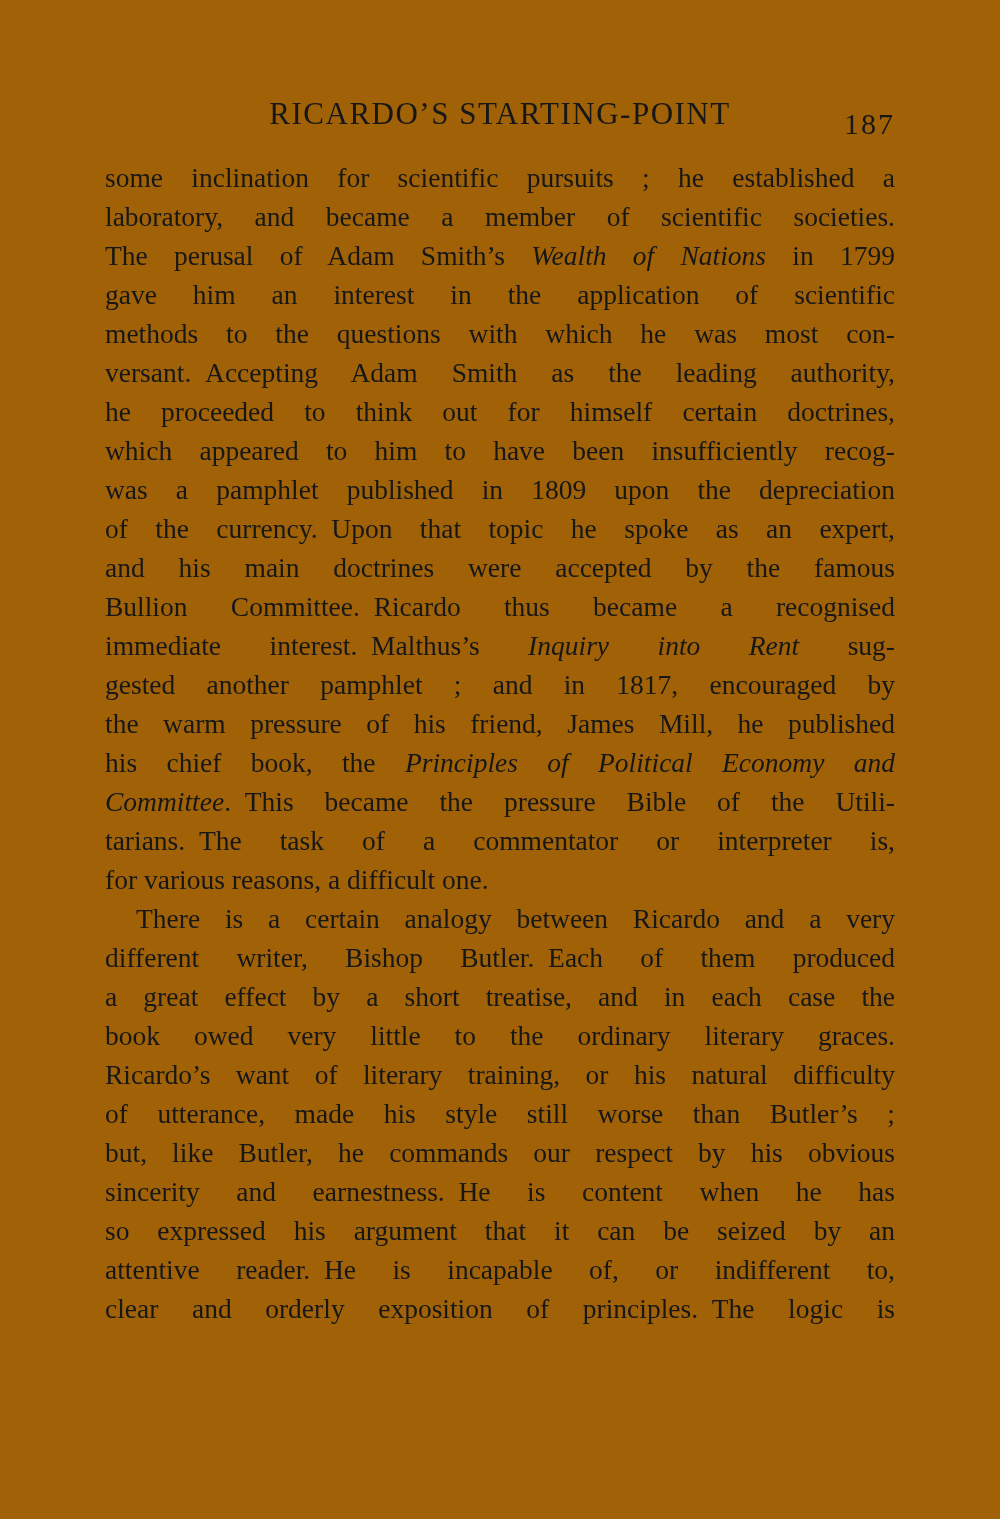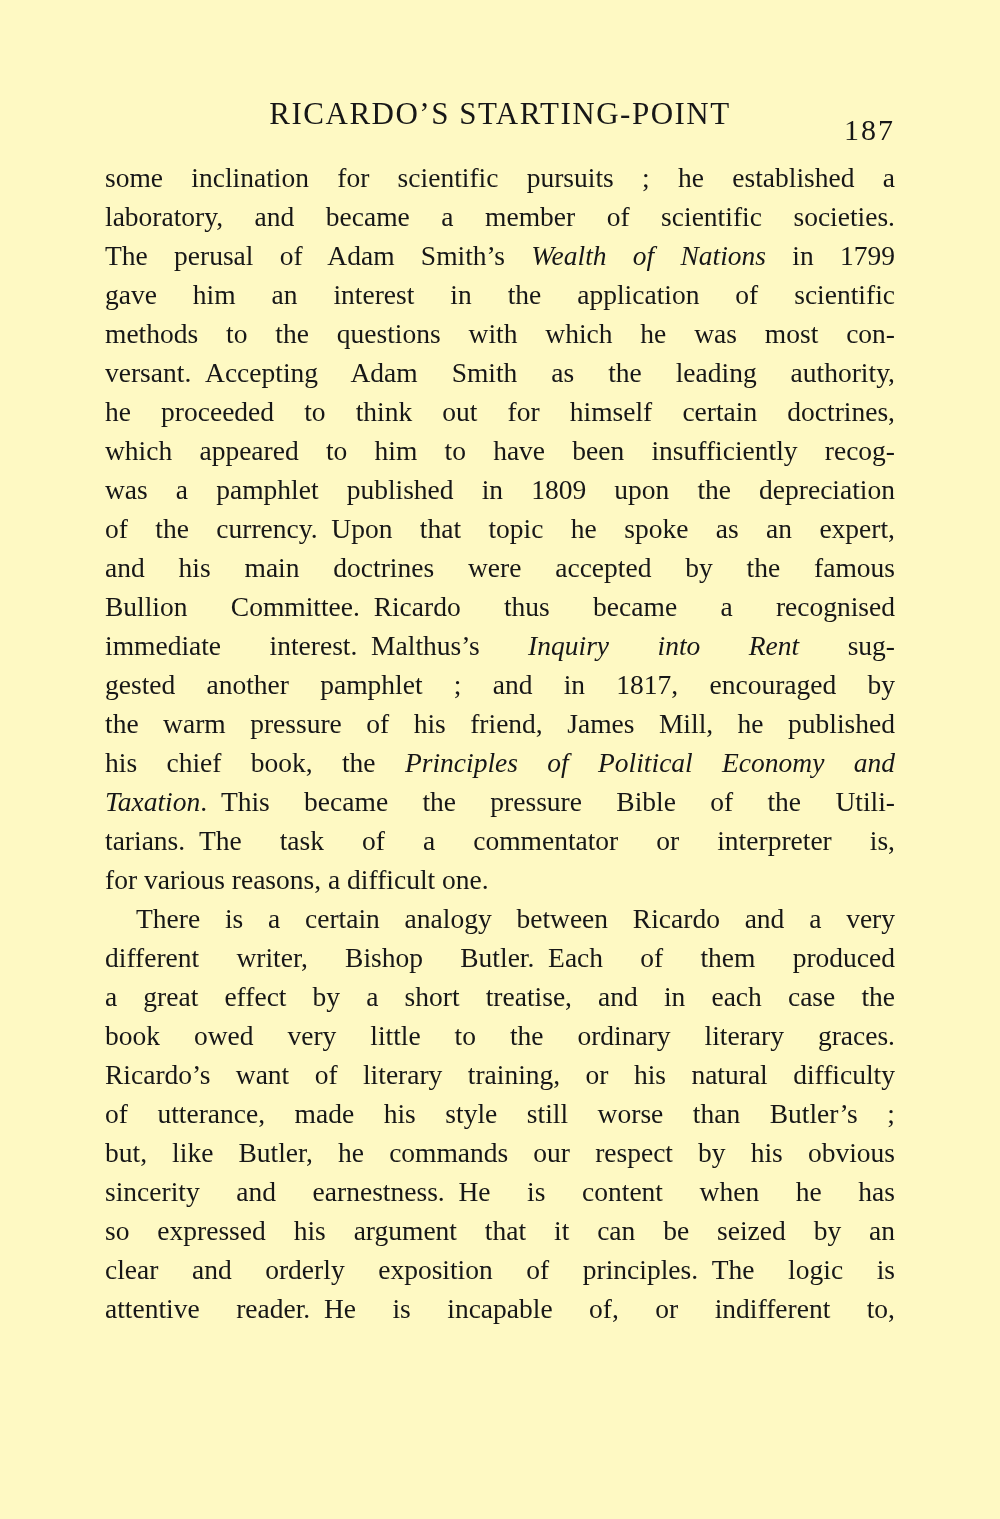--- a/index.html
+++ b/index.html
@@ -5,21 +5,21 @@
   html, body {
     margin: 0;
     padding: 0;
     background: #e8e8e6;
   }
   .page {
     position: relative;
     width: 1000px;
     height: 1519px;
     margin: 0 auto;
-    background: #fef9c3;
+    background: #a16207;
     color: #171717;
     font-family: "Liberation Serif", "DejaVu Serif", serif;
     overflow: hidden;
   }
   .header {
     position: absolute;
     top: 94px;
     left: 105px;
     width: 790px;
     height: 40px;
@@ -27,21 +27,21 @@
   }
   .running-title {
     font-size: 31px;
     line-height: 40px;
     letter-spacing: 1.5px;
     white-space: nowrap;
   }
   .page-number {
     position: absolute;
     right: 0;
-    top: 16px;
+    top: 10px;
     font-size: 30px;
     line-height: 40px;
     letter-spacing: 2px;
   }
   .body-text {
     position: absolute;
     top: 158px;
     left: 105px;
     width: 790px;
   }
@@ -81,28 +81,28 @@
       <div class="line"><span>he proceeded to think out for himself certain doctrines,</span></div>
       <div class="line"><span>which appeared to him to have been insufficiently recog-</span></div>
       <div class="line"><span>was a pamphlet published in 1809 upon the depreciation</span></div>
       <div class="line"><span>of the currency. Upon that topic he spoke as an expert,</span></div>
       <div class="line"><span>and his main doctrines were accepted by the famous</span></div>
       <div class="line"><span>Bullion Committee. Ricardo thus became a recognised</span></div>
       <div class="line"><span>immediate interest. Malthus’s </span><span class="it">Inquiry into Rent</span><span> sug-</span></div>
       <div class="line"><span>gested another pamphlet ; and in 1817, encouraged by</span></div>
       <div class="line"><span>the warm pressure of his friend, James Mill, he published</span></div>
       <div class="line"><span>his chief book, the </span><span class="it">Principles of Political Economy and</span></div>
-      <div class="line"><span class="it">Taxation</span><span>. This became the pressure Bible of the Utili-</span></div>
+      <div class="line"><span class="it">Committee</span><span>. This became the pressure Bible of the Utili-</span></div>
       <div class="line"><span>tarians. The task of a commentator or interpreter is,</span></div>
       <div class="line no-just"><span>for various reasons, a difficult one.</span></div>
       <div class="line indent"><span>There is a certain analogy between Ricardo and a very</span></div>
       <div class="line"><span>different writer, Bishop Butler. Each of them produced</span></div>
       <div class="line"><span>a great effect by a short treatise, and in each case the</span></div>
       <div class="line"><span>book owed very little to the ordinary literary graces.</span></div>
       <div class="line"><span>Ricardo’s want of literary training, or his natural difficulty</span></div>
       <div class="line"><span>of utterance, made his style still worse than Butler’s ;</span></div>
       <div class="line"><span>but, like Butler, he commands our respect by his obvious</span></div>
       <div class="line"><span>sincerity and earnestness. He is content when he has</span></div>
       <div class="line"><span>so expressed his argument that it can be seized by an</span></div>
+      <div class="line"><span>attentive reader. He is incapable of, or indifferent to,</span></div>
       <div class="line"><span>clear and orderly exposition of principles. The logic is</span></div>
-      <div class="line"><span>attentive reader. He is incapable of, or indifferent to,</span></div>
     </div>
 </div>
 
 </body></html>

